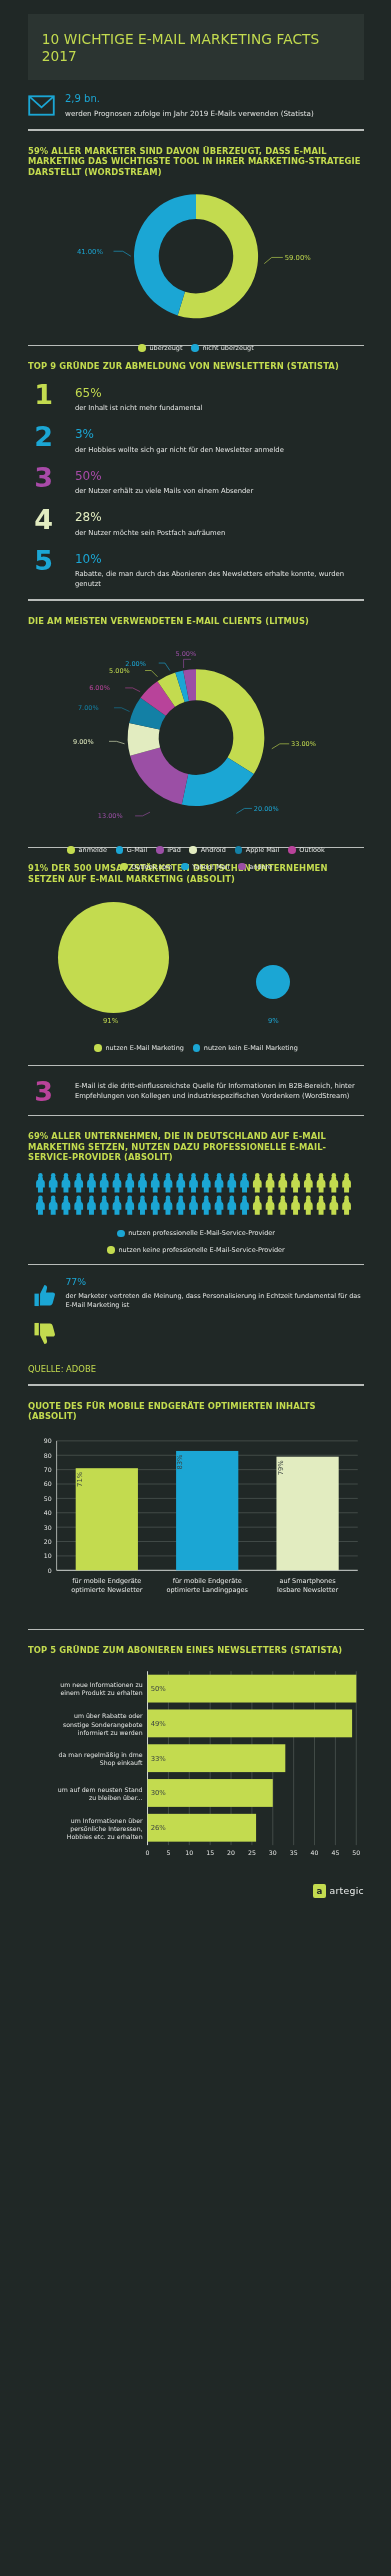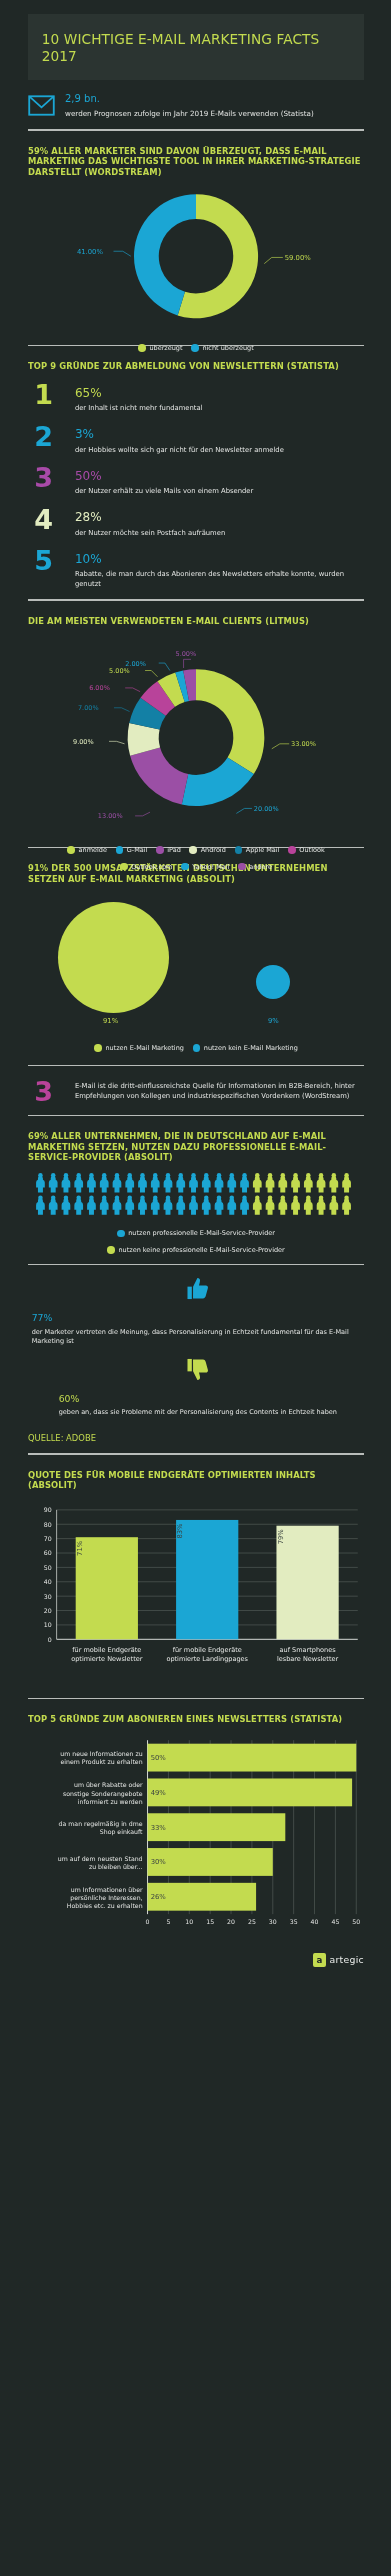--- a/index.html
+++ b/index.html
@@ -27,21 +27,21 @@
   .rank{display:flex;align-items:flex-start;gap:8.7px;margin:11.2px 0 0 0;padding-left:6.2px;}
   .rank-num{font-size:27px;line-height:.92;font-weight:bold;width:32px;flex:0 0 auto;text-align:left;}
   .rank-body{flex:1 1 auto;padding-top:2.5px;}
   .rank-pct{font-size:12px;margin:0 0 4.4px 0;}
   .rank-txt{font-size:6.8px;line-height:1.4;color:#e4e6e4;margin:0;}
   
   .bubbles{position:relative;height:162px;margin-top:8.7px;}
   .bub{position:absolute;border-radius:50%;}
   .bub-lab{position:absolute;font-size:6.8px;}
   
-  .thumb-row{display:flex;align-items:center;gap:8.7px;margin:11.2px 0 0 0;padding-left:3.7px;flex-direction:column;}
+  .thumb-row{display:flex;align-items:flex-end;gap:8.7px;margin:11.2px 0 0 0;padding-left:3.7px;}
   .thumb-ico{flex:0 0 auto;width:25px;}
   .thumb-body{flex:1 1 auto;}
   .thumb-pct{font-size:9.3px;margin:0 0 4.4px 0;}
   .thumb-txt{font-size:6.5px;line-height:1.42;color:#e4e6e4;margin:0;}
   .source{color:#c3db4f;font-size:8.4px;margin:16px 0 0 0;}
   
   .vchart{margin-top:10px;position:relative;}
   .vchart svg{display:block;}
   
   .hchart{margin-top:10px;}
@@ -411,24 +411,20 @@
         <p class="thumb-txt">der Marketer vertreten die Meinung, dass Personalisierung in Echtzeit fundamental für das E-Mail Marketing ist</p>
       </div>
     </div>
     <div class="thumb-row">
       <div class="thumb-ico">
         <svg width="23.6" height="25" viewBox="0 0 38 40">
             <path d="M4,3 h7 v20 h-7 z" fill="#c3db4f"></path>
             <path d="M13,23 l7,14 c3,0 5,-2 4,-6 l-1.5,-6 h11 c2.5,0 4,-2 3.4,-4.3 l-3.4,-12.5 c-0.5,-2 -2,-4.2 -4.6,-4.2 h-16 z" fill="#c3db4f"></path>
           </svg>
       </div>
-      <div class="thumb-body">
-        <div class="thumb-pct" style="color:#c3db4f">60%</div>
-        <p class="thumb-txt">geben an, dass sie Probleme mit der Personalisierung des Contents in Echtzeit haben</p>
-      </div>
     </div>
     <div class="source">QUELLE: ADOBE</div>
   </div>
 
   <div class="rule"></div>
 
   <div class="sec">
     <h2>QUOTE DES FÜR MOBILE ENDGERÄTE OPTIMIERTEN INHALTS (ABSOLIT)</h2>
     <div class="vchart">
       <svg width="336" height="187" viewBox="0 0 540 300">

